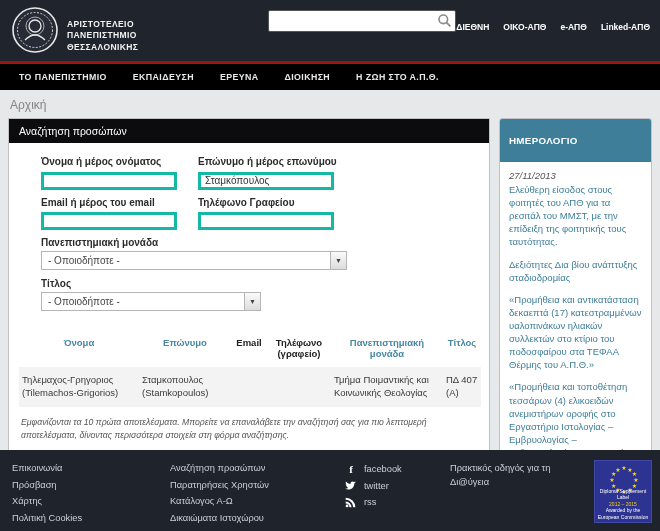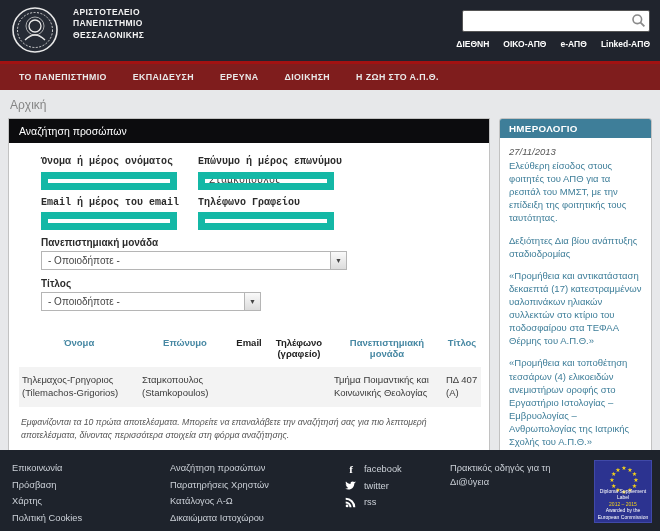--- a/index.html
+++ b/index.html
@@ -7,52 +7,52 @@
   body {
     width:660px; height:531px; overflow:hidden;
     font-family:"Liberation Sans","DejaVu Sans",sans-serif;
     background:#e7e8ea; color:#333;
   }
   
   .site-header {
     height:61px; background:#20242d; display:flex;
     justify-content:space-between; align-items:flex-start; padding:7px 10px 0 12px;
   }
-  .brand { display:flex; align-items:flex-start; gap:15px; }
+  .brand { display:flex; align-items:flex-end; gap:9px; }
   .seal { width:46px; height:46px; flex:0 0 auto; }
   .uni-name { color:#f2f2f2; font-size:8.5px; font-weight:bold; letter-spacing:.4px; line-height:1.35; }
-  .header-right { display:flex; flex-direction:column; align-items:flex-end; padding-top:3px; }
+  .header-right { display:flex; align-items:flex-end; padding-top:3px; }
   .searchbox { position:relative; width:188px; height:22px; }
   .searchbox input {
     width:100%; height:100%; border:1px solid #555; border-radius:2px;
     padding:2px 22px 2px 6px; font-size:10px; font-family:inherit;
   }
   .sicon { position:absolute; right:4px; top:3px; width:15px; height:15px; cursor:pointer; }
   .sicon svg { width:15px; height:15px; display:block; }
   .quick-links { display:flex; gap:14px; margin-top:7px; }
   .quick-links a { color:#fff; font-size:8.5px; font-weight:bold; text-decoration:none; cursor:pointer; }
   .red-line { height:3px; background:#a11212; }
   
-  .main-nav { height:26px; background:#7f1d1d; display:flex; align-items:center; padding:0 6px; }
+  .main-nav { height:26px; background:#000000; display:flex; align-items:center; padding:0 6px; }
   .main-nav a {
     color:#e9e9e9; font-size:8.8px; font-weight:bold; letter-spacing:.4px;
     text-decoration:none; padding:0 13px; cursor:pointer;
   }
   
   .content { height:360px; padding:5px 8px 0 8px; overflow:hidden; }
   .breadcrumb { font-size:12px; color:#858585; margin:2px 0 6px 2px; cursor:pointer; display:inline-block; }
   .cols { display:flex; align-items:flex-start; gap:9px; }
   .main-panel { width:482px; background:#fff; border:1px solid #c2c2c2; }
   .panel-head { background:#0c0c0e; color:#fff; font-size:10.5px; padding:6px 10px; }
   .search-form { padding:13px 10px 8px 32px; }
   .form-grid { display:flex; gap:9px; }
-  .fgroup { width:148px; margin-bottom:7px;font-family:Liberation Mono, monospace; }
+  .fgroup { width:148px; margin-bottom:7px; }
   .fgroup label, .flabel { display:block; font-size:10px; font-weight:bold; color:#2b2b2b; margin-bottom:3px; }
   .txt {
-    width:136px; height:18px; border:7px solid #14b8a6; font-size:10px;
+    width:136px; height:18px; border:3px solid #14b8a6; font-size:10px;
     font-family:inherit; padding:1px 4px; color:#333; background:#fff;
   }
   .sel {
     height:19px; border:1px solid #b5b5b5; background:#fff; display:flex;
     align-items:center; justify-content:space-between; font-size:10px; color:#444;
     cursor:pointer; margin-bottom:8px;
   }
   .sel .sval { padding:0 6px; }
   .sel .arrow {
     width:16px; height:17px; border-left:1px solid #b5b5b5; background:linear-gradient(#fafafa,#dcdcdc);
@@ -71,21 +71,21 @@
   .results { width:462px; margin:14px 10px 0 10px; border-collapse:collapse; table-layout:fixed; }
   .results th { text-align:center; font-size:9.5px; padding:4px 3px 8px 3px; vertical-align:top; }
   .results th a { color:#4788a3; text-decoration:none; cursor:pointer; }
   .results th .plain { color:#222; }
   .results td { font-size:9.5px; color:#3a3a3a; padding:7px 3px; vertical-align:top; line-height:1.35; }
   .results tr.datarow { background:#f3f3f3; }
   .c-name{width:120px}.c-sur{width:92px}.c-email{width:36px}.c-phone{width:64px}.c-unit{width:112px}.c-title{width:38px}
   .note { font-size:8.7px; font-style:italic; color:#555; padding:9px 12px 10px 12px; line-height:1.5; }
   
   .sidebar { width:154px; background:#fff; border:1px solid #c2c2c2; border-radius:3px; overflow:hidden; }
-  .cal-head { background:#3e7e99; color:#fff; font-size:9.8px; font-weight:bold; padding:4px 9px; letter-spacing:.3px; }
+  .cal-head { background:#3e7e99; color:#fff; font-size:9.8px; font-weight:bold; padding:16px 9px; letter-spacing:.3px; }
   .cal-body { padding:8px 9px 10px 9px; }
   .cal-date { font-size:9.5px; font-style:italic; color:#555; margin-bottom:2px; }
   .cal-item { font-size:9.5px; color:#3e7e99; line-height:1.38; margin-bottom:9px; cursor:pointer; display:block; text-decoration:none; }
   .cal-item:last-child { margin-bottom:0; }
   
   .site-footer {
     height:96px; background:#1e232c; color:#ccd1d8; display:flex;
     padding:10px 8px 8px 12px; gap:0;
   }
   .fcol { display:flex; flex-direction:column; }

